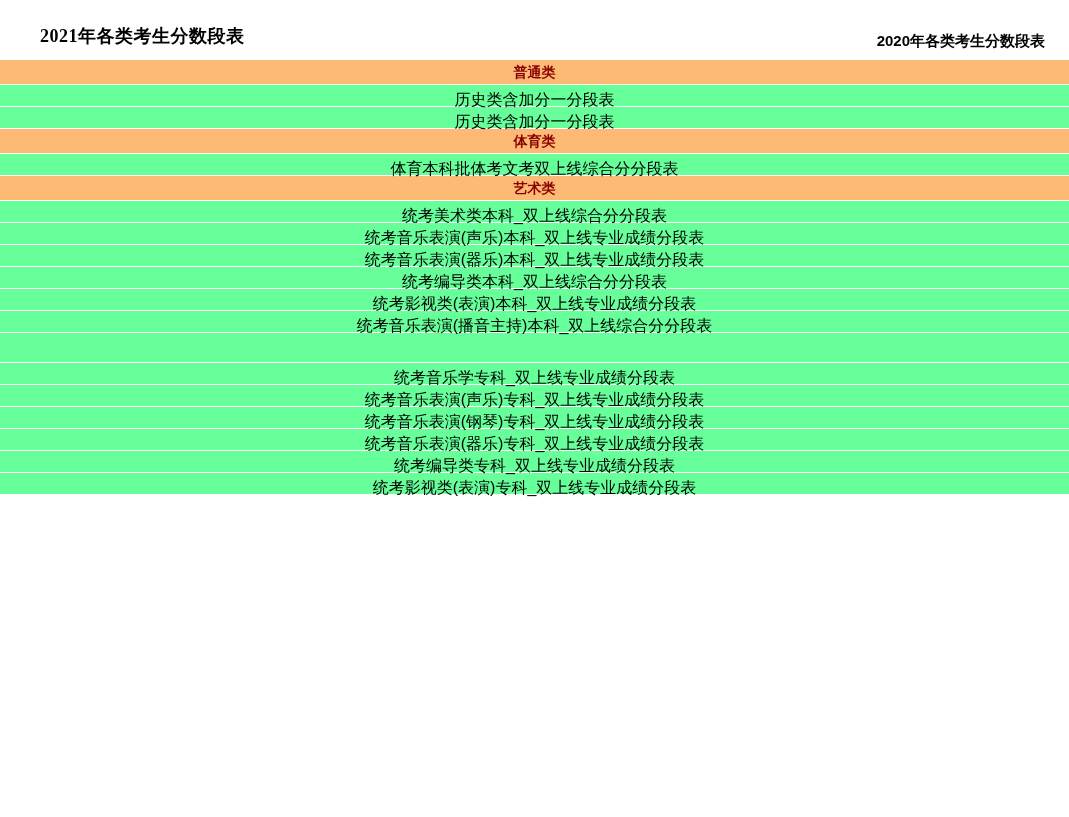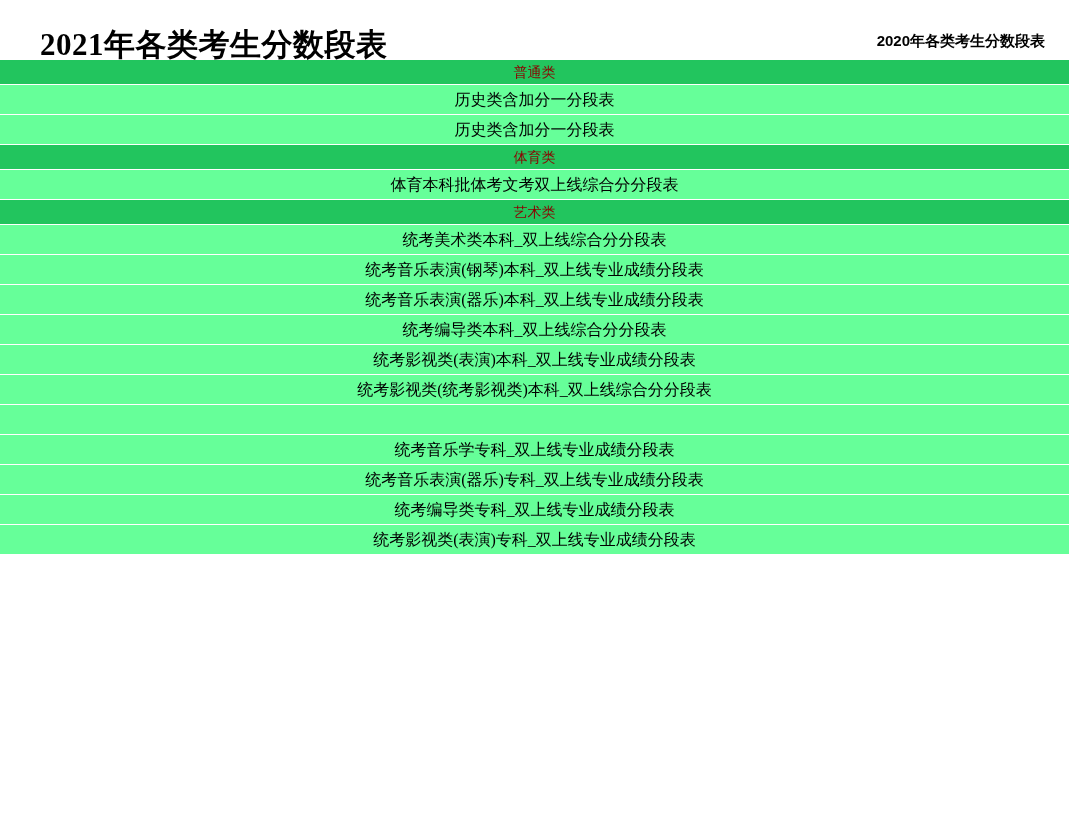--- a/index.html
+++ b/index.html
@@ -23,21 +23,21 @@
     position: relative;
     height: 60px;
     padding: 0 14px;
     box-sizing: border-box;
   }
   .header-left {
     position: absolute;
     left: 40px;
     top: 24px;
     font-family: "Liberation Serif", serif;
-    font-size: 31px;
+    font-size: 18px;
     font-weight: bold;
     color: #000000;
     letter-spacing: 0.5px;
     white-space: nowrap;
   }
   .header-right {
     position: absolute;
     right: 24px;
     top: 32px;
     font-family: "Liberation Sans", sans-serif;
@@ -52,37 +52,37 @@
     border-collapse: collapse;
     table-layout: fixed;
   }
   .row {
     display: block;
     width: 100%;
     box-sizing: border-box;
     text-align: center;
   }
   .row-group {
-    background: #22c55e;
+    background: #fdba74;
     color: #8b0000;
-    font-weight: normal;
+    font-weight: bold;
     font-size: 14px;
     line-height: 25px;
     height: 25px;
     border-bottom: 1px solid #ffffff;
     font-family: "Liberation Sans", sans-serif;
   }
   .row-item {
     background: #66ff99;
     color: #000000;
     font-size: 16px;
     line-height: 30px;
-    height: 30px;
+    height: 22px;
     border-bottom: 1px solid #ffffff;
-    font-family: Liberation Serif, serif;
+    font-family: Liberation Sans, sans-serif;
     cursor: pointer;
   }
   .row-item.link {
     text-decoration: none;
   }
   .row-spacer {
     background: #66ff99;
     height: 30px;
     line-height: 30px;
     border-bottom: 1px solid #ffffff;
@@ -99,25 +99,27 @@
   </div>
 
   <div class="table" id="rows-container">
       <div class="row row-group">普通类</div>
       <div class="row row-item link">历史类含加分一分段表</div>
       <div class="row row-item link">历史类含加分一分段表</div>
       <div class="row row-group">体育类</div>
       <div class="row row-item link">体育本科批体考文考双上线综合分分段表</div>
       <div class="row row-group">艺术类</div>
       <div class="row row-item link">统考美术类本科_双上线综合分分段表</div>
-      <div class="row row-item link">统考音乐表演(钢琴)本科_双上线专业成绩分段表</div>
+      <div class="row row-item link">统考音乐表演(声乐)本科_双上线专业成绩分段表</div>
       <div class="row row-item link">统考音乐表演(器乐)本科_双上线专业成绩分段表</div>
       <div class="row row-item link">统考编导类本科_双上线综合分分段表</div>
       <div class="row row-item link">统考影视类(表演)本科_双上线专业成绩分段表</div>
-      <div class="row row-item link">统考影视类(统考影视类)本科_双上线综合分分段表</div>
+      <div class="row row-item link">统考音乐表演(播音主持)本科_双上线综合分分段表</div>
       <div class="row row-spacer"></div>
       <div class="row row-item link">统考音乐学专科_双上线专业成绩分段表</div>
+      <div class="row row-item link">统考音乐表演(声乐)专科_双上线专业成绩分段表</div>
+      <div class="row row-item link">统考音乐表演(钢琴)专科_双上线专业成绩分段表</div>
       <div class="row row-item link">统考音乐表演(器乐)专科_双上线专业成绩分段表</div>
       <div class="row row-item link">统考编导类专科_双上线专业成绩分段表</div>
       <div class="row row-item link">统考影视类(表演)专科_双上线专业成绩分段表</div>
     </div>
 
 </div>
 
 </body></html>

